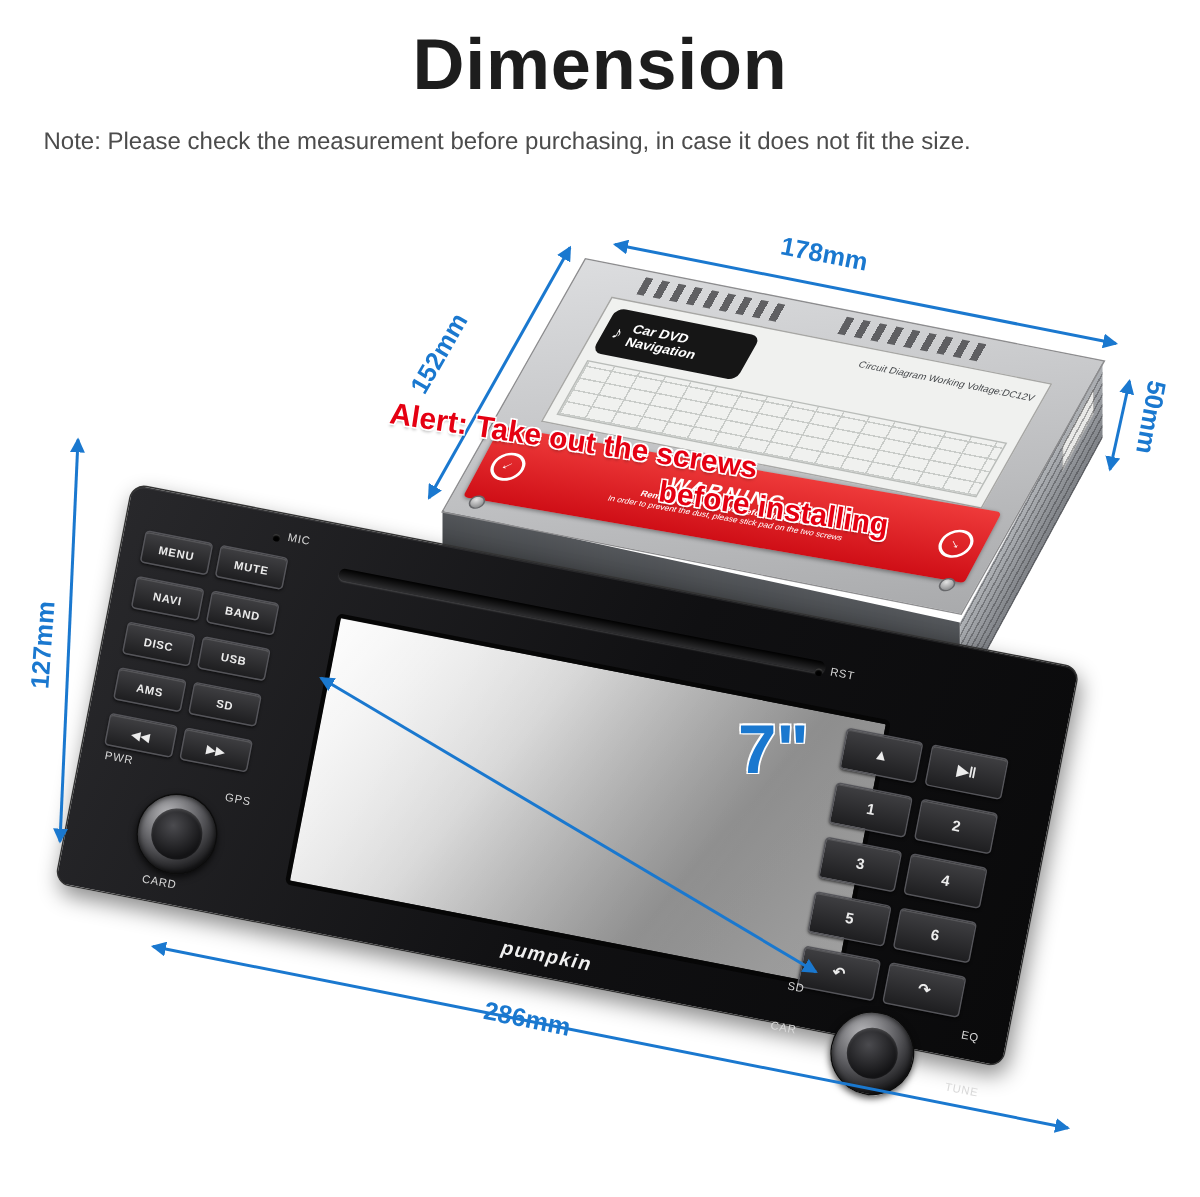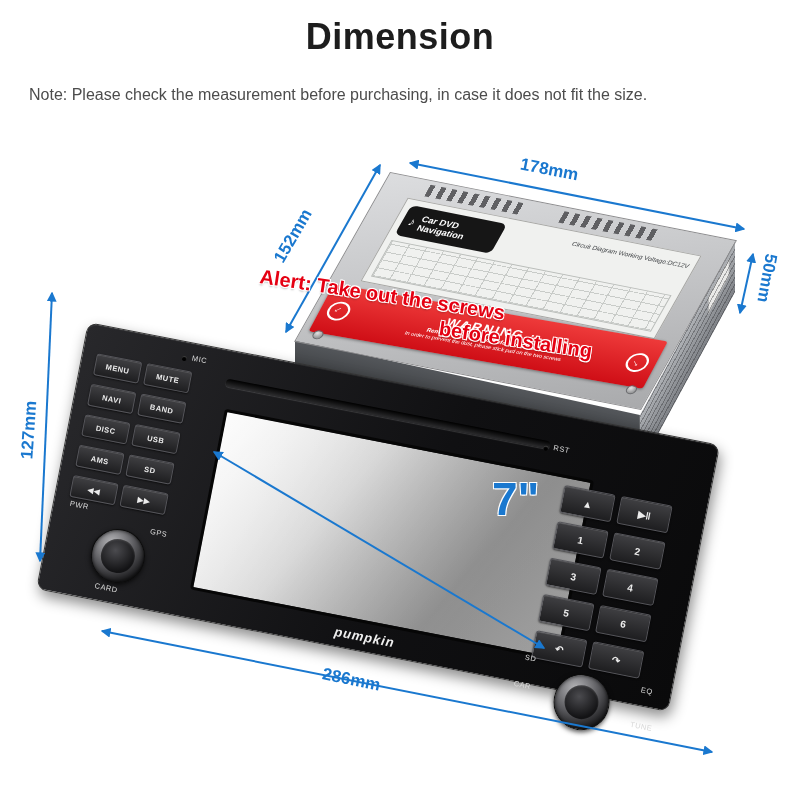--- a/index.html
+++ b/index.html
@@ -1,21 +1,21 @@
 <!DOCTYPE html>
 <html><head>
 <meta charset="utf-8">
 <style>
   html,body{margin:0;padding:0;background:#fff;}
   .stage{position:relative;width:800px;height:798px;background:#ffffff;overflow:hidden;
          font-family:"Liberation Sans",sans-serif;}
 
   
   .title{position:absolute;top:16px;left:0;width:100%;margin:0;text-align:center;
-         font-size:36px;font-weight:bold;color:#1d1d1d;letter-spacing:.5px;}
+         font-size:48px;font-weight:bold;color:#1d1d1d;letter-spacing:.5px;}
   .note{position:absolute;top:86px;left:12px;width:100%;margin:0;text-align:left;
         font-size:16px;color:#4c4c4c;padding-left:17px;}
 
   
   .face{position:absolute;transform-origin:0 0;z-index:2;}
   .face-top{left:390px;top:172px;width:345px;height:193px;
             transform:matrix(1,0.197,-0.492,0.870,0,0);
             background:linear-gradient(160deg,#dcdddf,#bcbdbf 65%,#a9aaac);
             border:1px solid #8d8d8f;}
   .face-right{left:735px;top:240px;width:199px;height:52px;

